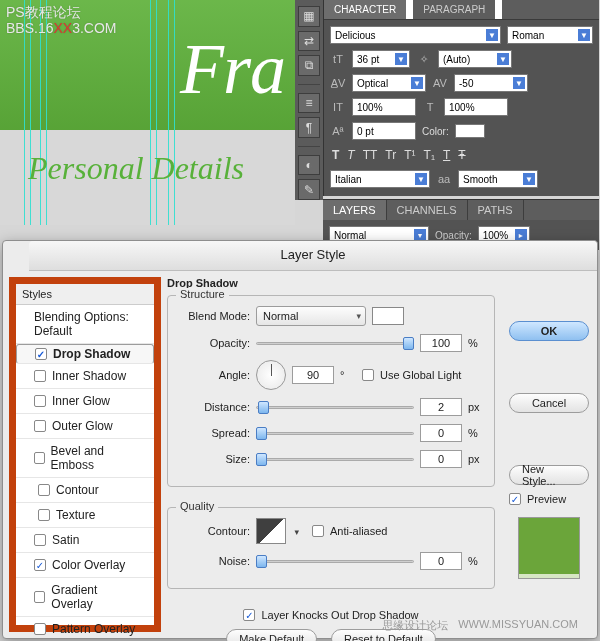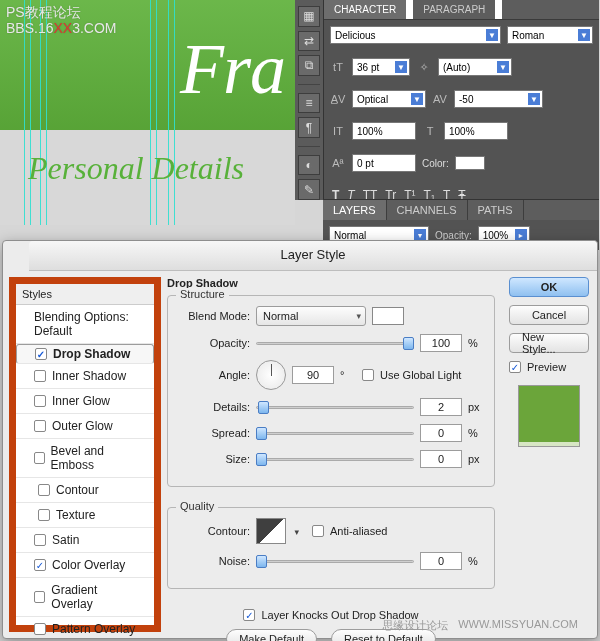--- a/index.html
+++ b/index.html
@@ -17,21 +17,21 @@
 
 
 .tool-col { position: absolute; left: 295px; top: 0; width: 28px; height: 200px; background: #5b5b5b; display: flex; flex-direction: column; align-items: center; gap: 4px; padding-top: 6px; }
 .tool-col .tbtn { width: 22px; height: 22px; background: #6a6a6a; border: 1px solid #3d3d3d; display: flex; align-items: center; justify-content: center; color: #ddd; font-size: 12px; }
 .tool-col .sep { width: 22px; height: 1px; background: #444; margin: 4px 0; }
 
 .char-panel { position: absolute; left: 323px; top: 0; width: 276px; background: #535353; color: #ddd; font-size: 10px; border-left: 1px solid #333; }
 .char-tabs { display: flex; background: #5d5d5d; border-bottom: 1px solid #3a3a3a; }
 .char-tab { padding: 4px 10px; border-right: 7px solid #ffffff; color: #ccc; }
 .char-tab.active { background: #6d6d6d; color: #fff; }
-.char-body { padding: 6px 6px 8px 6px; display: flex; flex-direction: column; gap: 14px; }
+.char-body { padding: 6px 6px 8px 6px; display: flex; flex-direction: column; gap: 6px; }
 .char-row { display: flex; align-items: center; gap: 6px; }
 .dd { height: 18px; background: #fff; color: #000; border: 1px solid #777; display: flex; align-items: center; padding: 0 4px; position: relative; font-size: 10px; }
 .dd .arr { position: absolute; right: 2px; top: 2px; width: 12px; height: 12px; background: #4a7dd6; display: flex; align-items: center; justify-content: center; color: #fff; font-size: 8px; }
 .ic { width: 16px; height: 16px; display: flex; align-items: center; justify-content: center; color: #bbb; font-size: 11px; }
 .type-style { display: flex; gap: 8px; font-family: Georgia, serif; color: #ddd; font-size: 12px; padding: 2px 2px; }
 .type-style span { cursor: default; }
 .swatch-sm { width: 30px; height: 14px; background: #fff; border: 1px solid #777; }
 
 .layers-panel { position: absolute; left: 323px; top: 199px; width: 276px; background: #535353; color: #ccc; border-top: 1px solid #333; }
 .layers-tabs { display: flex; background: #5d5d5d; }
@@ -68,21 +68,21 @@
 .unit { width: 16px; }
 .angle-dial { width: 30px; height: 30px; border: 1px solid #999; border-radius: 50%; background: radial-gradient(#fff,#e7e7e7); position: relative; }
 .angle-dial::after { content: ""; position: absolute; left: 14px; top: 3px; width: 1px; height: 12px; background: #555; }
 .contour-sw { width: 30px; height: 26px; border: 1px solid #888; background: linear-gradient(135deg,#3f3f3f 0 50%,#fff 50% 100%); position: relative; }
 .contour-sw .car { position: absolute; right: -14px; top: 8px; font-size: 9px; color: #444; }
 
 .btn { height: 20px; padding: 0 12px; border: 1px solid #9c9c9c; background: linear-gradient(#fdfdfd,#e3e3e3); border-radius: 10px; display: inline-flex; align-items: center; font-size: 11px; }
 .btn.def { background: linear-gradient(#cfe7ff,#8fc0f0); border-color: #5a8fd0; font-weight: bold; }
 
 .ls-right { width: 96px; padding: 6px 8px; display: flex; flex-direction: column; gap: 8px; align-items: stretch; }
-.ls-right .btn { justify-content: center; border-radius: 4px; }
+.ls-right .btn { justify-content: center; border-radius: 10px; margin-top: 44px; }
 .prev-row { display: flex; align-items: center; gap: 6px; }
 .preview-sw { width: 62px; height: 62px; border: 1px solid #999; background: #6ba53a; margin-top: 4px; box-shadow: inset 0 -4px 0 #d7e6c4; align-self: center; }
 
 .footer-wm { position: absolute; right: 22px; bottom: 8px; font-size: 11px; color: #999; display: flex; gap: 10px; }
 </style>
 </head>
 <body>
 
 <div class="canvas">
   <div class="green">
@@ -153,21 +153,21 @@
           <span class="arr">▼</span>
         </div>
     </div>
     <div class="char-row">
       <div class="ic">A̲V</div>
       <div class="dd" style="width:74px">
           <span>Optical</span>
           <span class="arr">▼</span>
         </div>
       <div class="ic">AV</div>
-      <div class="dd" style="width:89px">
+      <div class="dd" style="width:74px">
           <span>-50</span>
           <span class="arr">▼</span>
         </div>
     </div>
     <div class="char-row">
       <div class="ic">IT</div>
       <div class="dd" style="width:64px">
           <span>100%</span>
         </div>
       <div class="ic">T</div>
@@ -311,21 +311,21 @@
         <div class="frow">
           <div class="lbl">Angle:</div>
           <div class="angle-dial"></div>
           <div class="num">90</div>
           <div class="unit">°</div>
           <span class="cb"></span>
           <span>Use Global Light</span>
         </div>
 
         <div class="frow">
-          <div class="lbl">Details:</div>
+          <div class="lbl">Distance:</div>
           <div class="slider">
               <div class="track"></div>
               <div class="thumb" style="left:2px"></div>
             </div>
           <div class="num">2</div>
           <div class="unit">px</div>
         </div>
 
         <div class="frow">
           <div class="lbl">Spread:</div>

